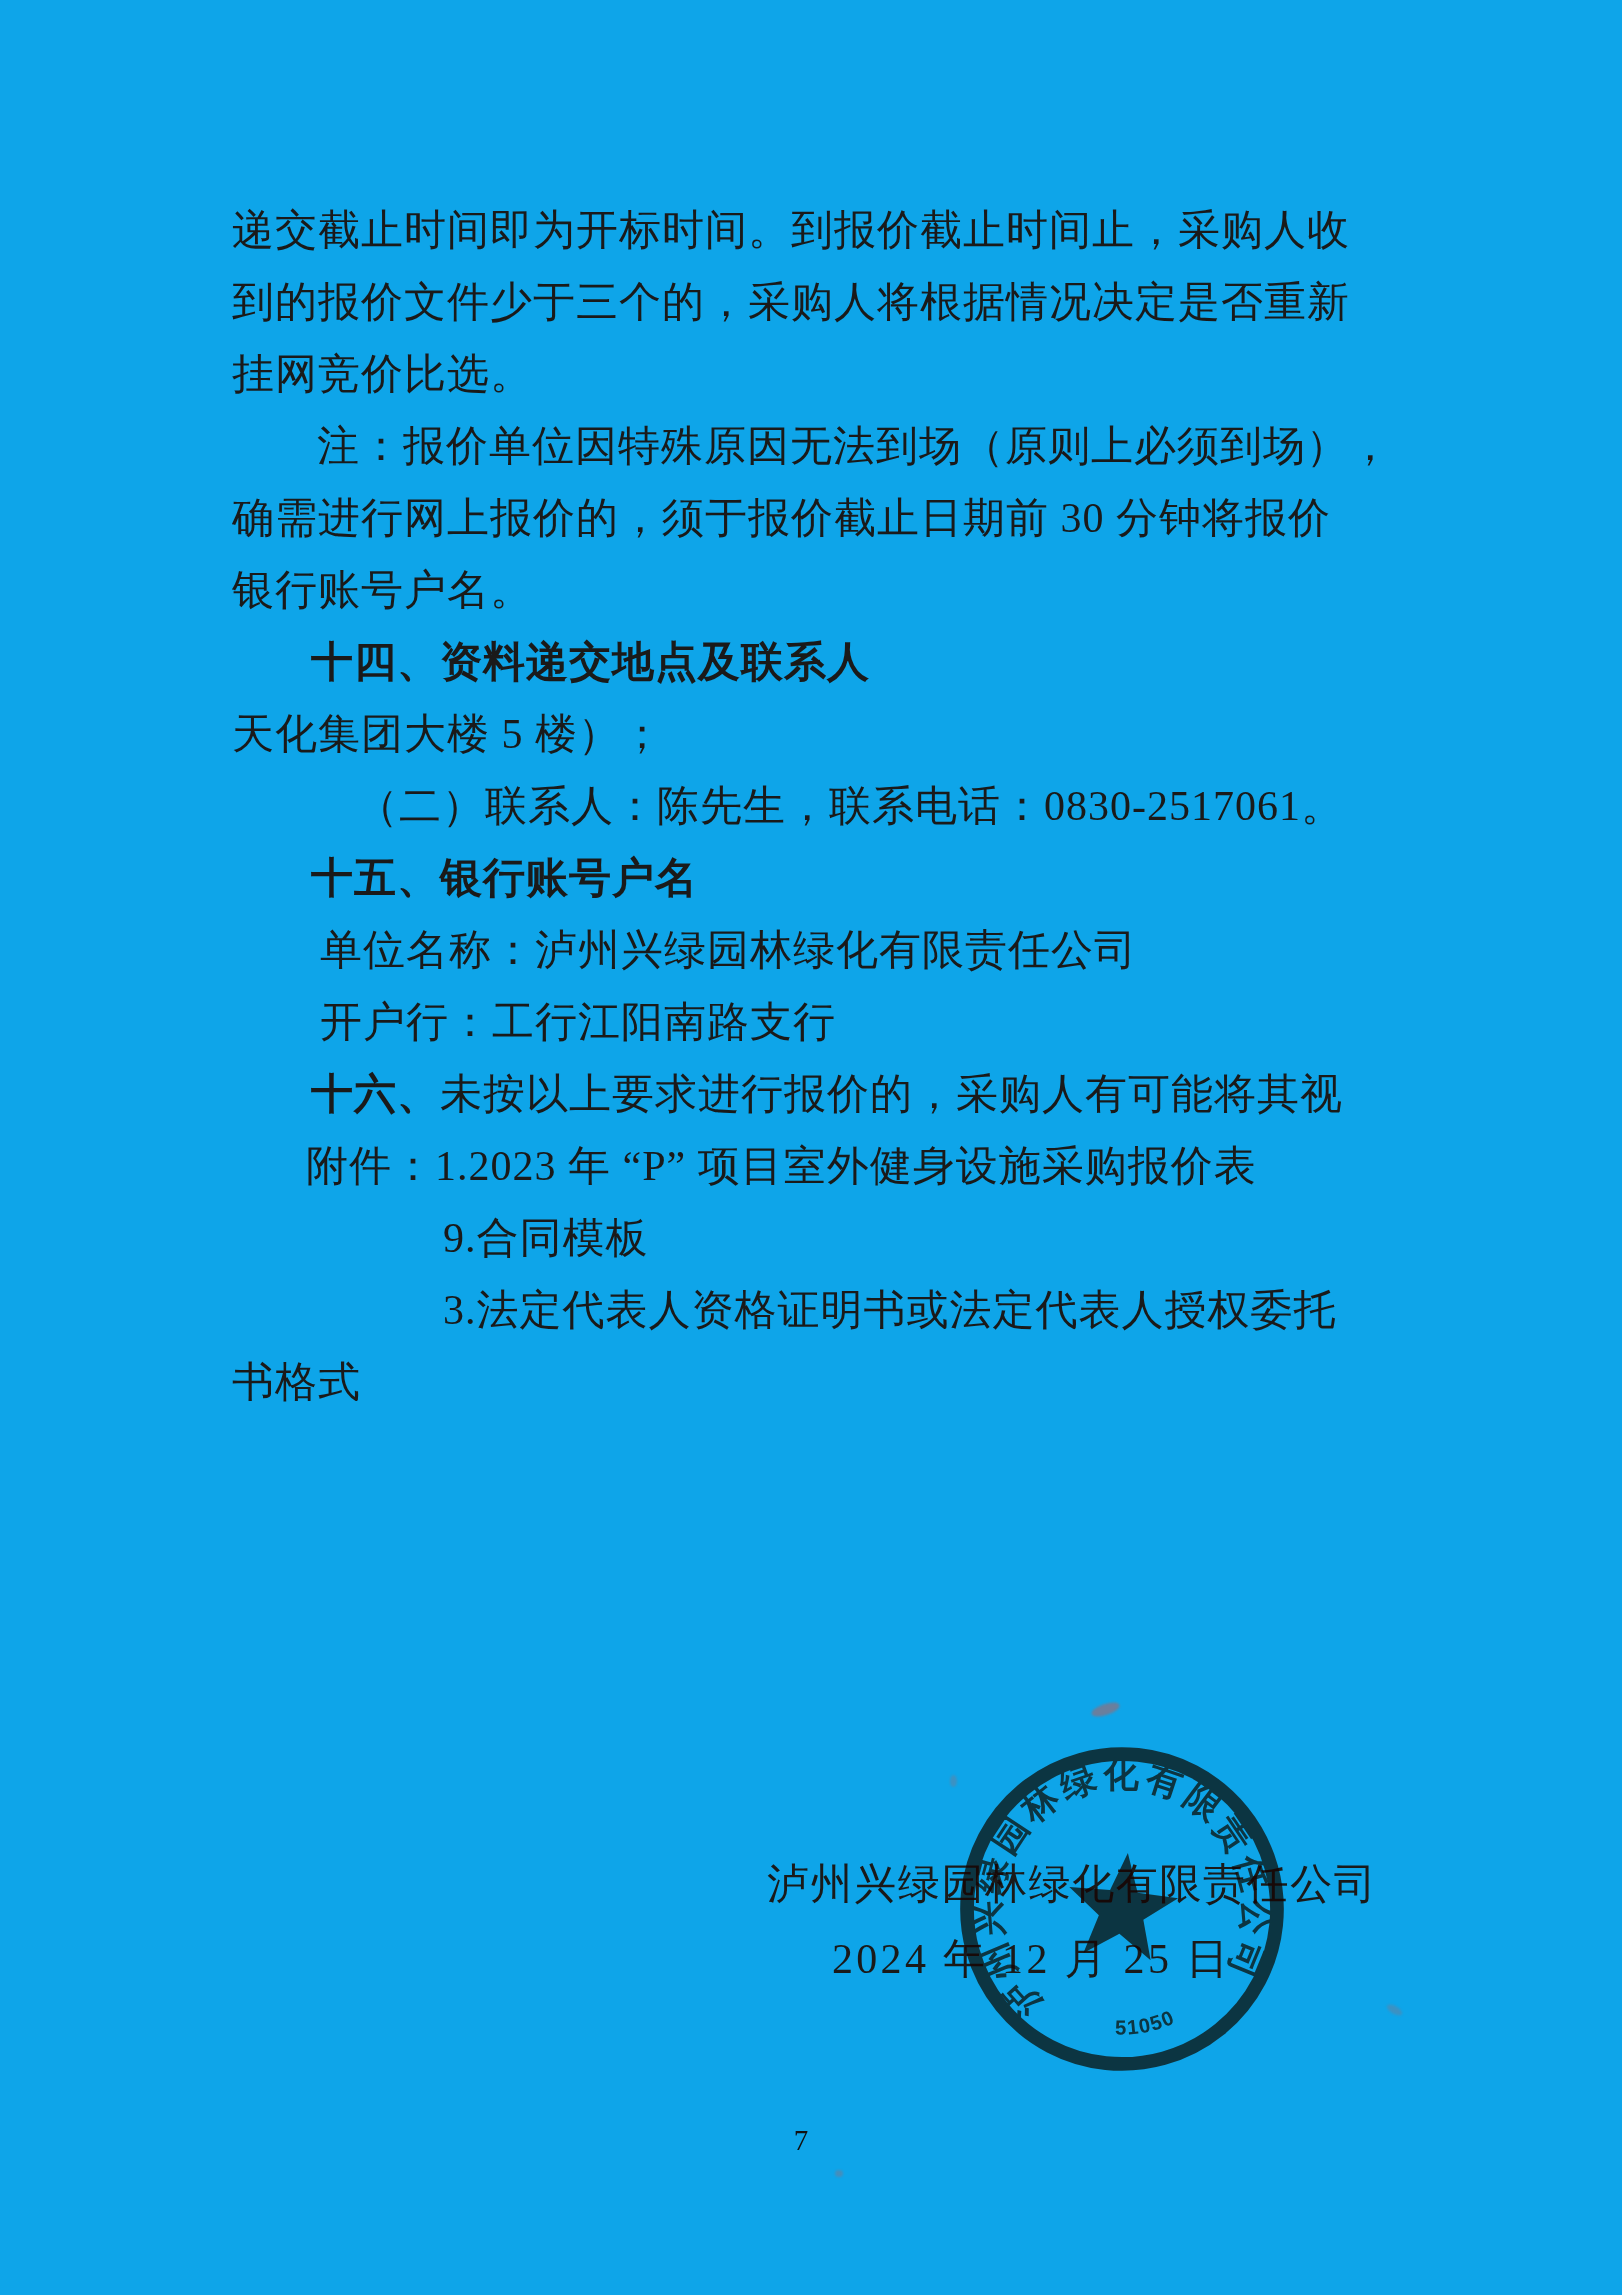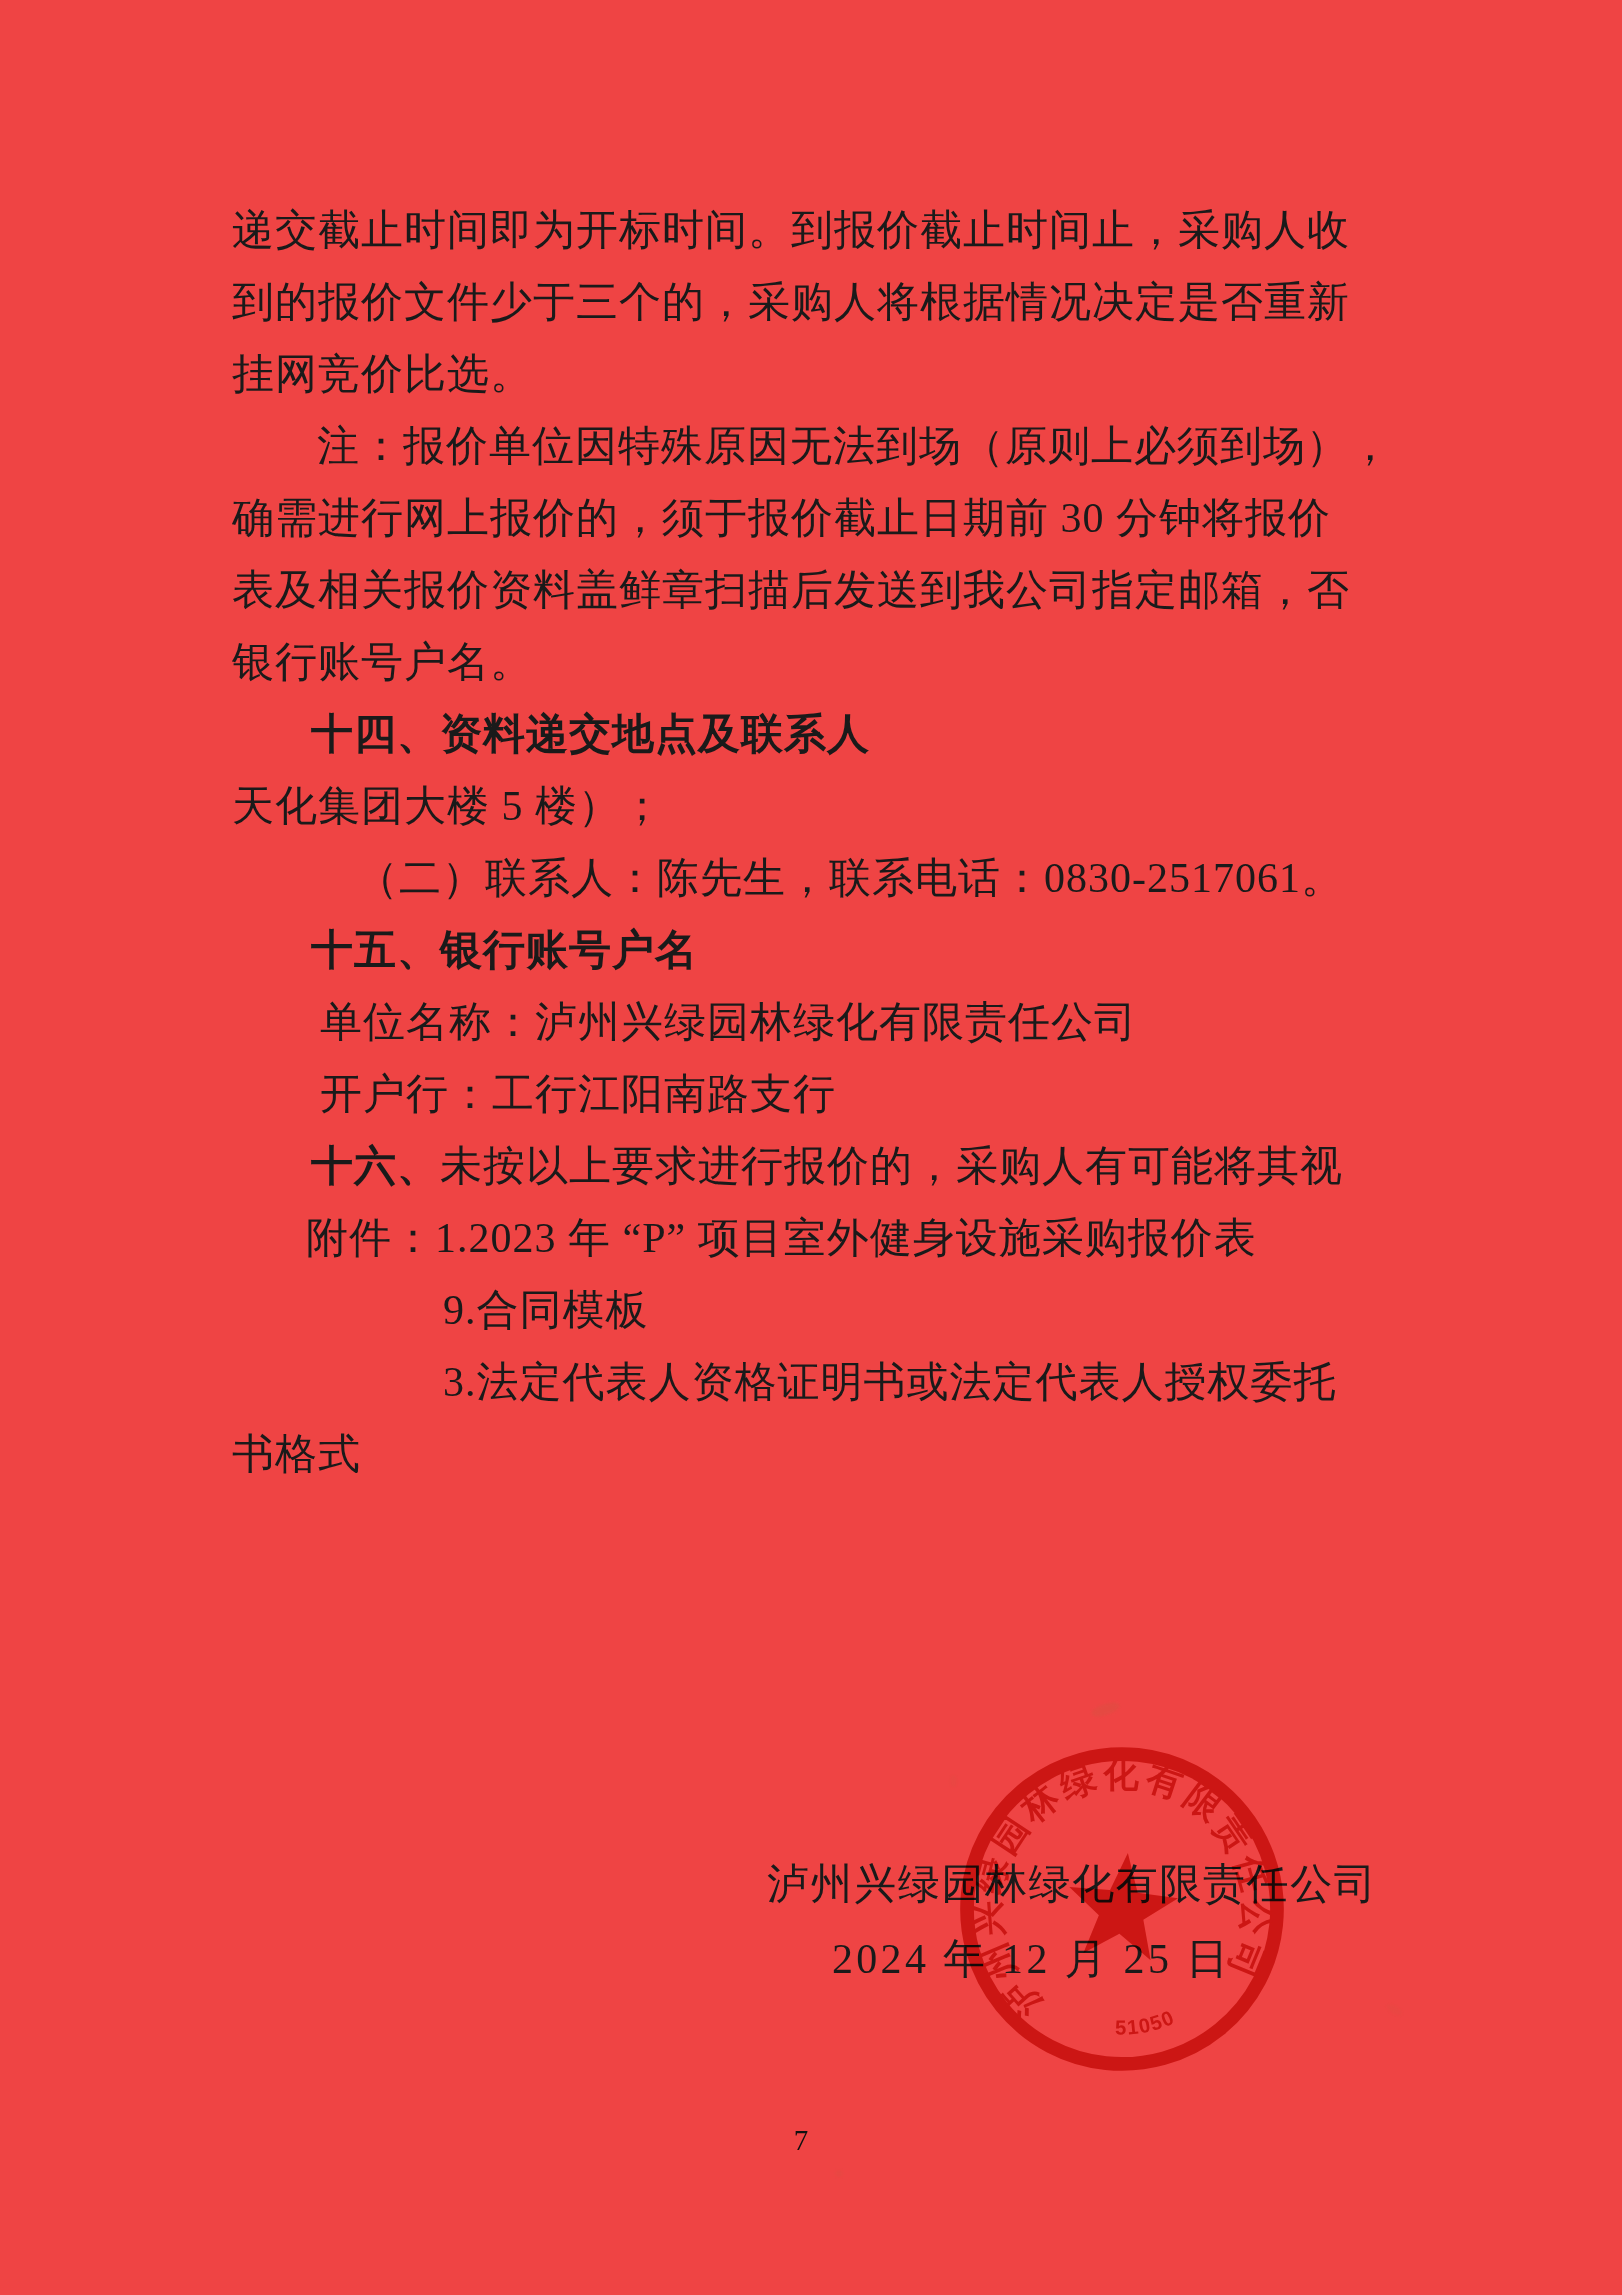--- a/index.html
+++ b/index.html
@@ -1,20 +1,20 @@
 <!DOCTYPE html>
 <html style="font-size:10.5px"><head>
 <meta charset="utf-8">
 <style>
   html, body { margin: 0; padding: 0; background: #e8e8e8; }
   .page {
     position: relative;
     width: 1623px;
     height: 2295px;
-    background: #ef4444;
+    background: #0ea5e9;
     overflow: hidden;
     font-family: "Liberation Serif", "DejaVu Serif", serif;
     color: #1a1a1a;
   }
   .text-block {
     position: absolute;
     left: 232px;
     top: 194px;
     width: 1139px;
   }
@@ -89,21 +89,20 @@
 
 <div class="page">
 
   <div class="text-block">
 
   <div class="line"><span>递交截止时间即为开标时间。到报价截止时间止，采购人收</span></div>
       <div class="line"><span>到的报价文件少于三个的，采购人将根据情况决定是否重新</span></div>
       <div class="line"><span>挂网竞价比选。</span></div>
       <div class="line" style="padding-left: 85px;"><span>注：报价单位因特殊原因无法到场（原则上必须到场），</span></div>
       <div class="line"><span>确需进行网上报价的，须于报价截止日期前 30 分钟将报价</span></div>
-      <div class="line"><span>表及相关报价资料盖鲜章扫描后发送到我公司指定邮箱，否</span></div>
       <div class="line"><span>银行账号户名。</span></div>
       <div class="line" style="padding-left: 79px;"><span class="b">十四、资料递交地点及联系人</span></div>
       <div class="line"><span>天化集团大楼 5 楼）；</span></div>
       <div class="line" style="padding-left: 124px;"><span>（二）联系人：陈先生，联系电话：0830-2517061。</span></div>
       <div class="line" style="padding-left: 79px;"><span class="b">十五、银行账号户名</span></div>
       <div class="line" style="padding-left: 88px;"><span>单位名称：泸州兴绿园林绿化有限责任公司</span></div>
       <div class="line" style="padding-left: 88px;"><span>开户行：工行江阳南路支行</span></div>
       <div class="line" style="padding-left: 79px;"><span class="b">十六、</span><span>未按以上要求进行报价的，采购人有可能将其视</span></div>
       <div class="line" style="padding-left: 74px;"><span>附件：1.2023 年 “P” 项目室外健身设施采购报价表</span></div>
       <div class="line" style="padding-left: 211px;"><span>9.合同模板</span></div>

